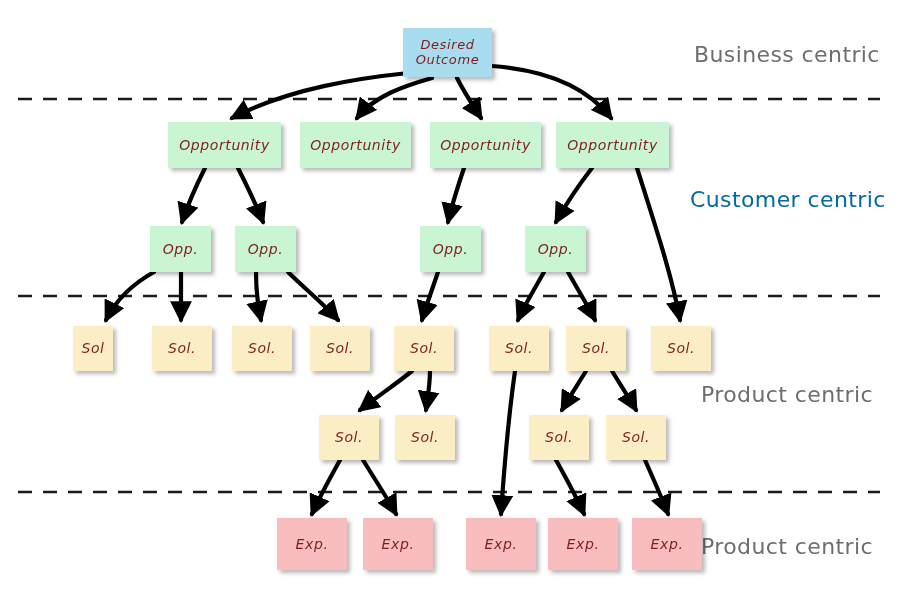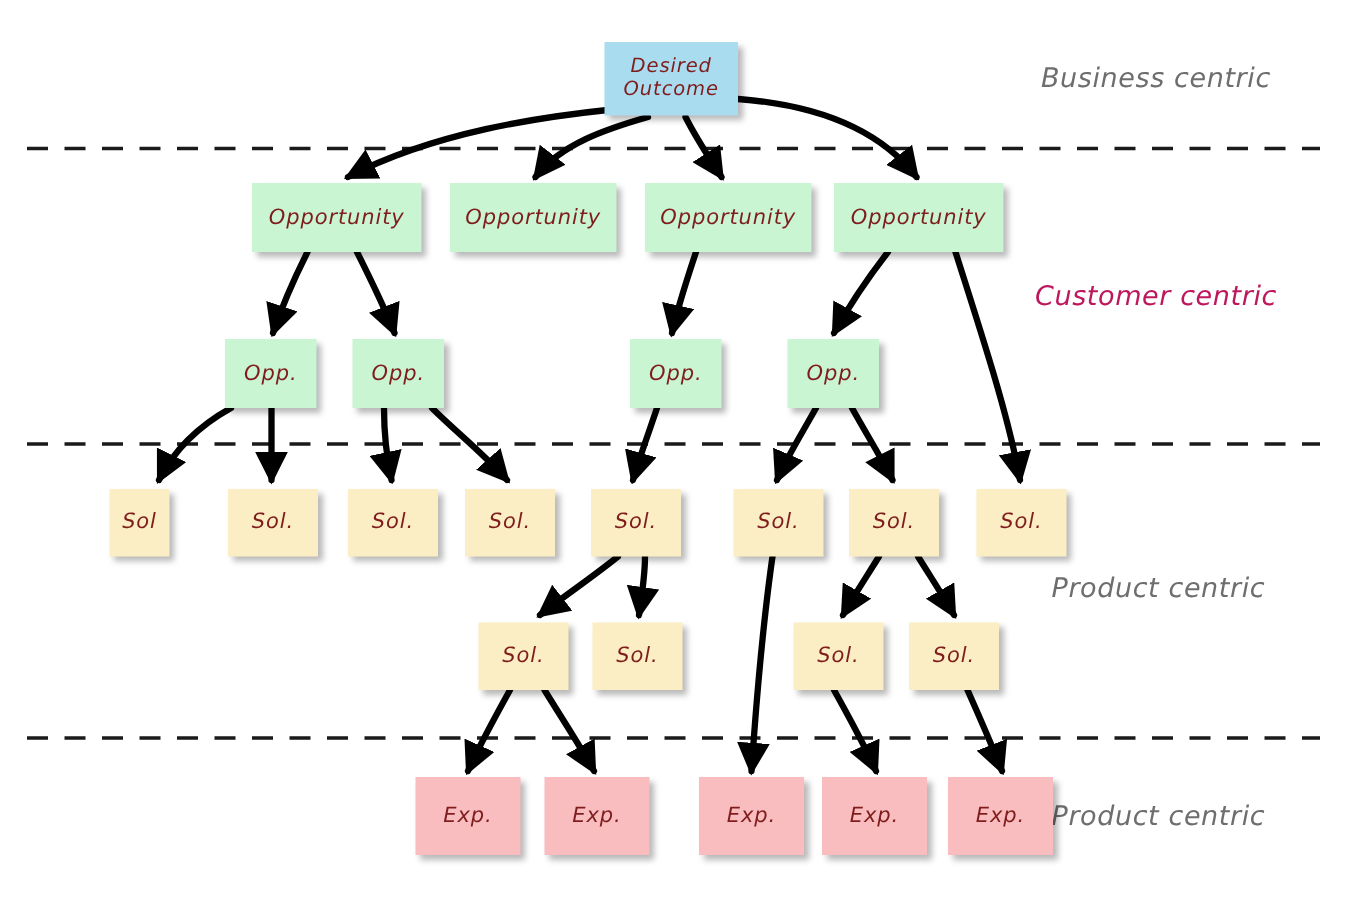--- a/index.html
+++ b/index.html
@@ -20,22 +20,21 @@
     white-space:pre-line;
   }
   .n-outcome{background:#aadcf0;}
   .n-opp{background:#c9f5d2;text-align:right;}
   .n-sol{background:#fbeec4;}
   .n-exp{background:#f9bcbf;}
   .band-label{
     position:absolute;
     color:#6e6e6e;
     font-family:"DejaVu Sans",sans-serif;
-    font-style:italic;
-    font-size:18px;
+    font-size:22px;
     letter-spacing:.4px;
     white-space:nowrap;
     z-index:2;
   }
 </style>
 </head>
 <body>
 
 <div id="stage">
 
@@ -103,18 +102,18 @@
       <div class="node n-sol" style="left: 529px; top: 415px; width: 60px; height: 45px; font-size: 14px;">Sol.</div>
       <div class="node n-sol" style="left: 606px; top: 415px; width: 60px; height: 45px; font-size: 14px;">Sol.</div>
       <div class="node n-exp" style="left: 277px; top: 518px; width: 70px; height: 52px; font-size: 14px;">Exp.</div>
       <div class="node n-exp" style="left: 363px; top: 518px; width: 70px; height: 52px; font-size: 14px;">Exp.</div>
       <div class="node n-exp" style="left: 466px; top: 518px; width: 70px; height: 52px; font-size: 14px;">Exp.</div>
       <div class="node n-exp" style="left: 548px; top: 518px; width: 70px; height: 52px; font-size: 14px;">Exp.</div>
       <div class="node n-exp" style="left: 632px; top: 518px; width: 70px; height: 52px; font-size: 14px;">Exp.</div>
     </div>
   <div id="label-layer">
       <div class="band-label" style="left: 694px; top: 42px; color: rgb(110, 110, 110);">Business centric</div>
-      <div class="band-label" style="left: 690px; top: 187px; color: #be185d;">Customer centric</div>
+      <div class="band-label" style="left: 690px; top: 187px; color: #0369a1;">Customer centric</div>
       <div class="band-label" style="left: 701px; top: 382px; color: rgb(110, 110, 110);">Product centric</div>
       <div class="band-label" style="left: 701px; top: 534px; color: rgb(110, 110, 110);">Product centric</div>
     </div>
 
 </div>
 
 </body></html>

